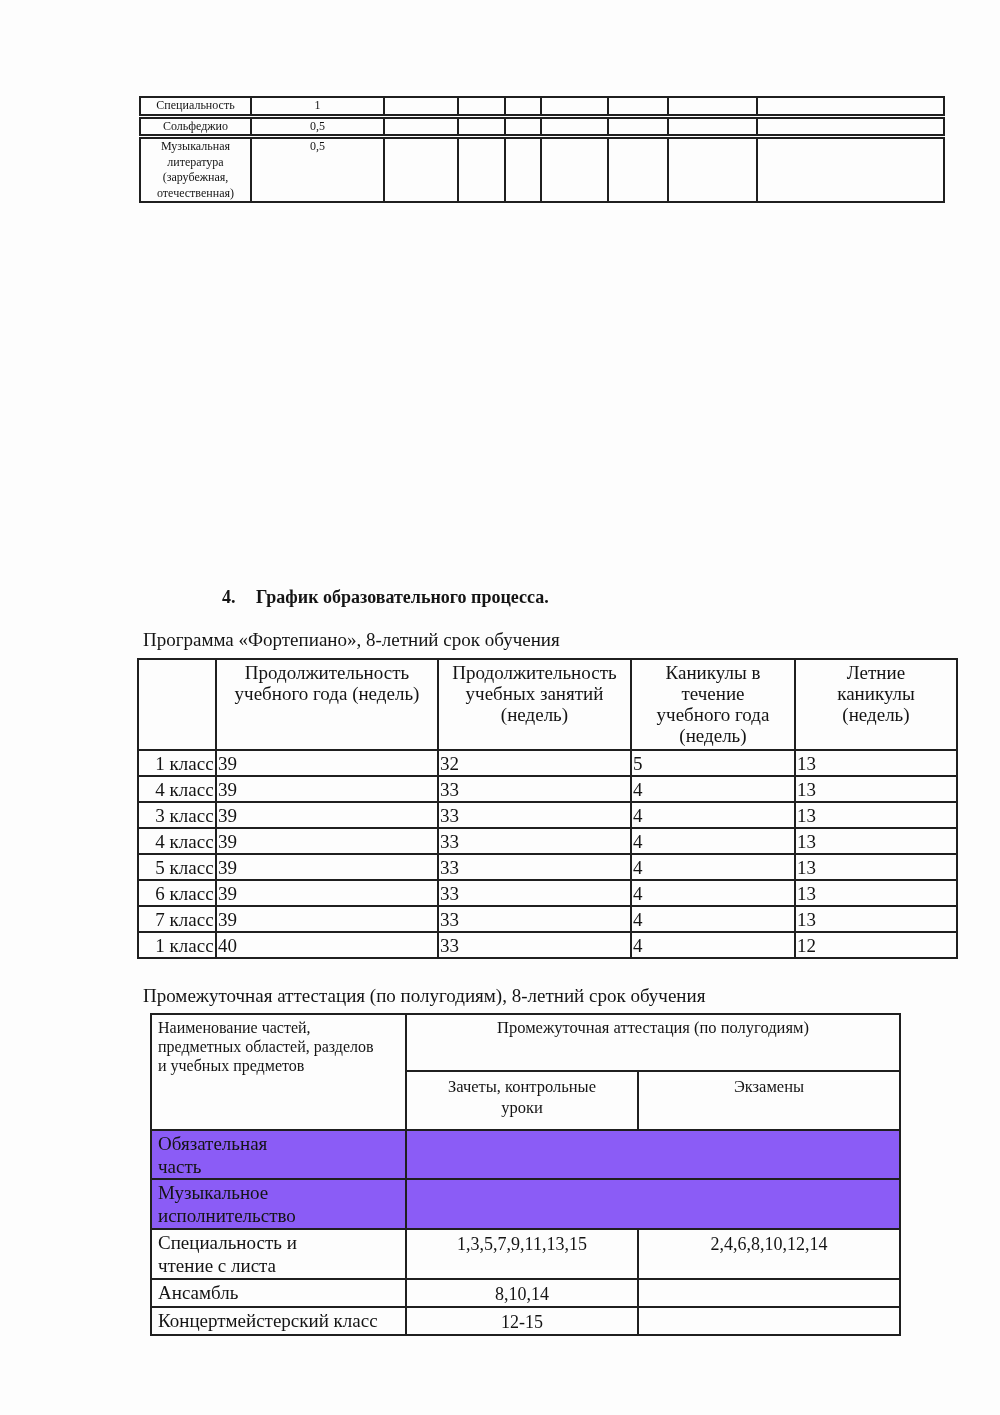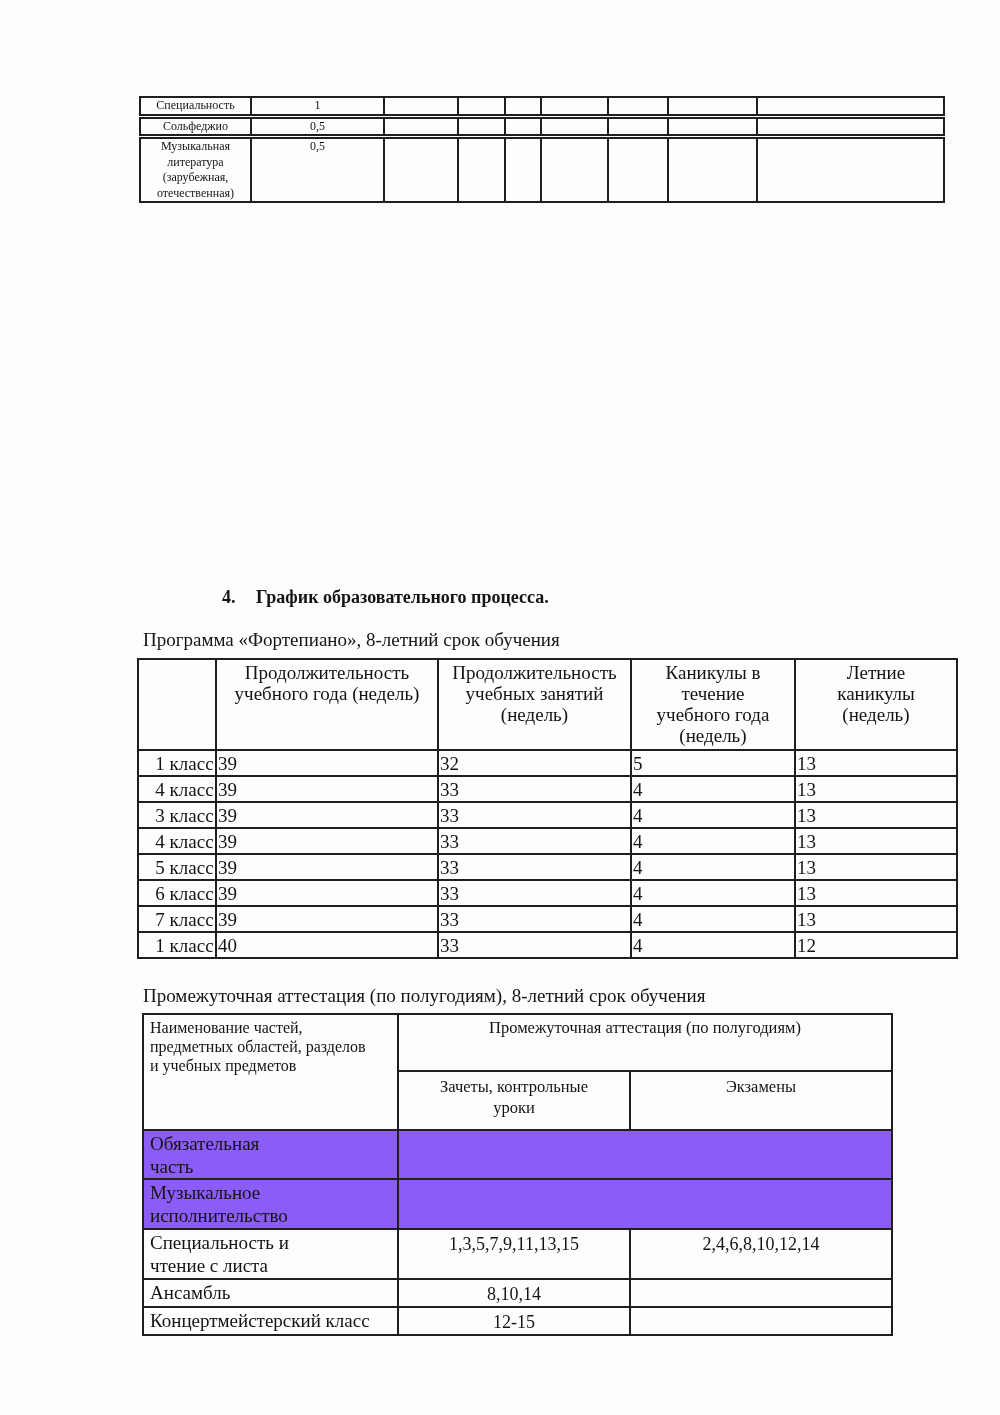--- a/index.html
+++ b/index.html
@@ -34,21 +34,21 @@
 
   
   .t-sched{position:absolute;left:137px;top:658px;width:819px;font-size:19px;line-height:21px;}
   .t-sched td{vertical-align:middle;}
   .t-sched tr.hdr td{height:86px;vertical-align:top;text-align:center;padding-top:2px;}
   .t-sched tr.d td{height:22px;}
   .t-sched td.lbl{text-align:center;padding-left:16px;}
   .t-sched td.val{text-align:left;margin-left:30px;}
 
   
-  .t-att{position:absolute;left:142px;top:1013px;width:749px;}
+  .t-att{position:absolute;left:150px;top:1013px;width:749px;}
   .t-att td{vertical-align:top;}
   .t-att td.names{font-size:16px;line-height:19px;text-align:left;padding:3px 8px 0 6px;}
   .t-att td.group{font-size:16.5px;line-height:20px;text-align:center;height:51px;padding-top:3px;}
   .t-att td.sub{font-size:16.5px;line-height:21px;text-align:center;height:52px;padding-top:4px;}
   .t-att td.subj{font-size:19px;line-height:23px;text-align:left;padding:1px 4px 0 6px;}
   .t-att td.cell{font-size:18px;line-height:22px;text-align:center;padding-top:3px;}
   .t-att tr.sec1 td{height:42px;}
   .t-att tr.sec2 td{height:44px;}
   .t-att tr.b1 td{height:44px;}
   .t-att tr.b2 td{height:21px;}

